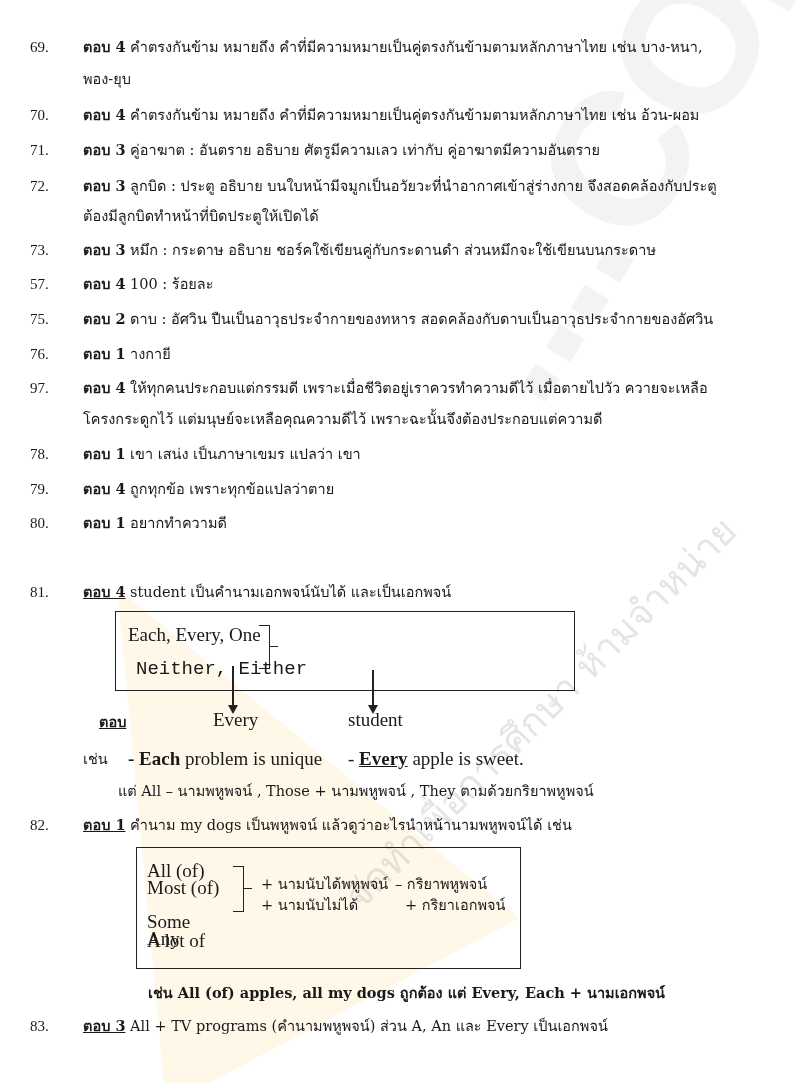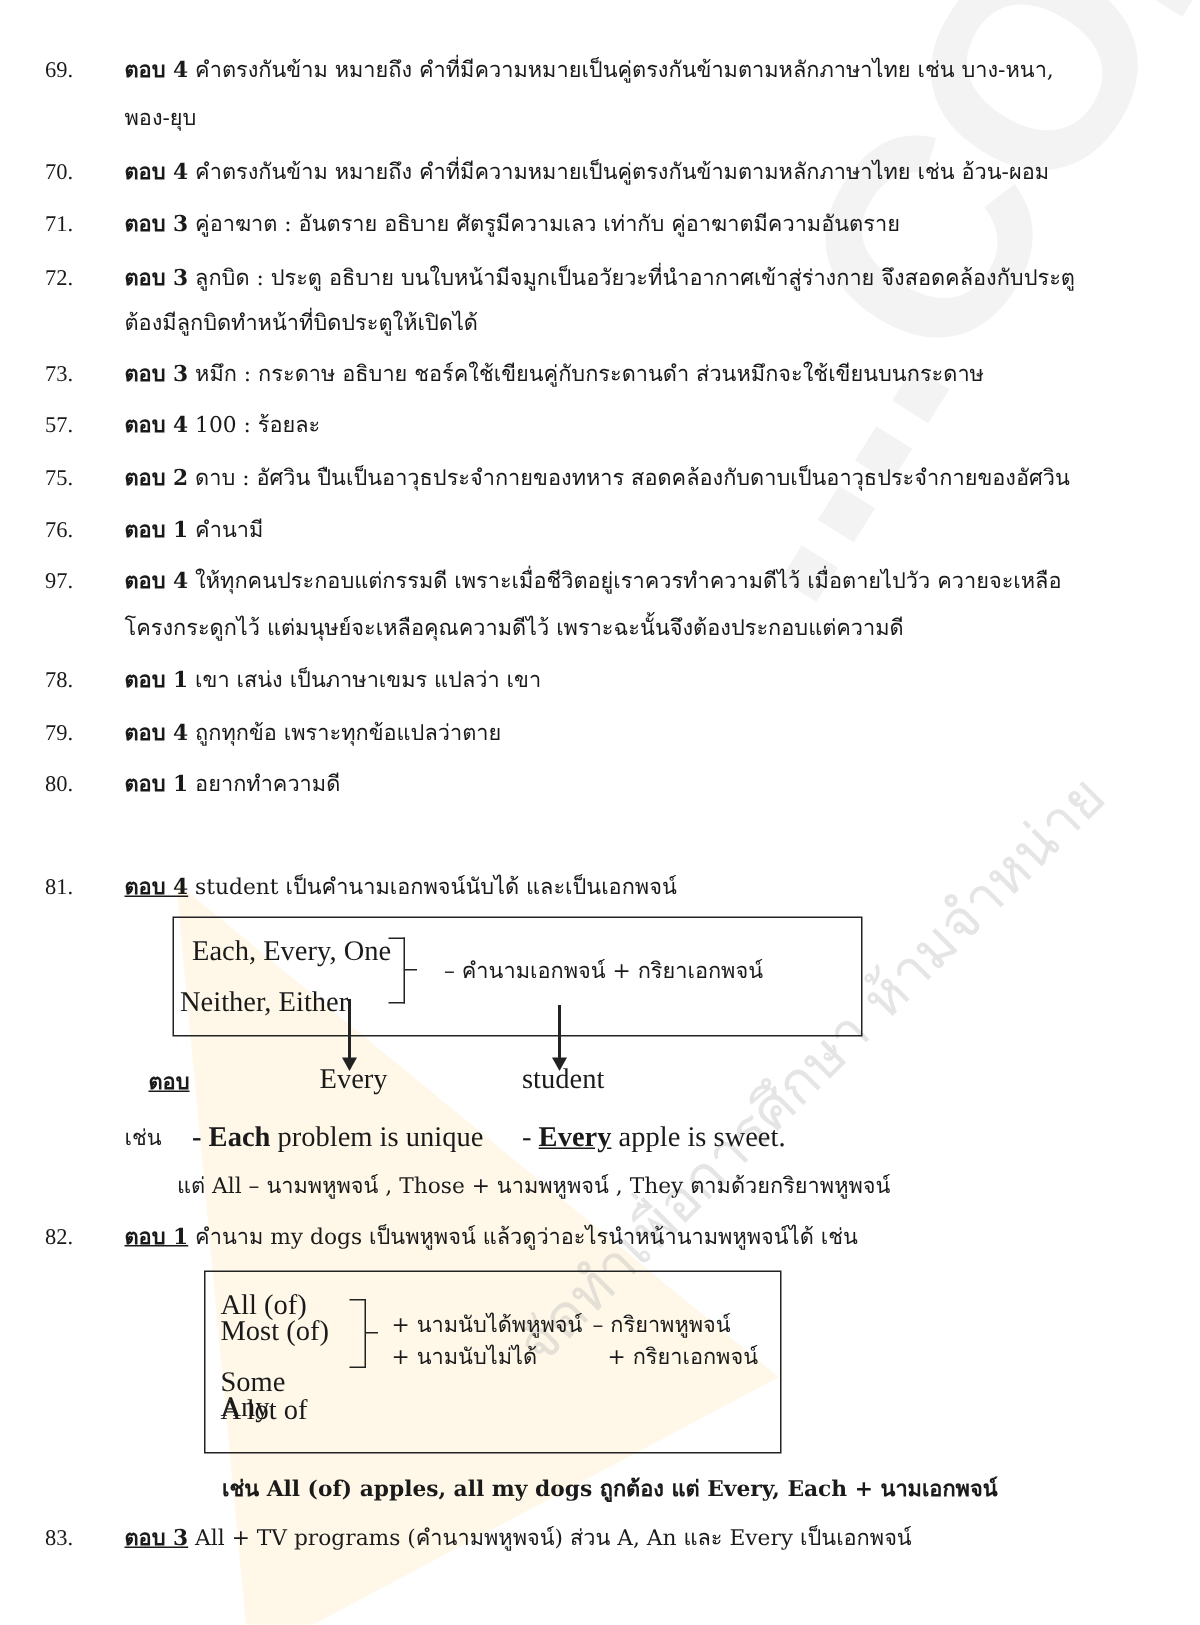--- a/index.html
+++ b/index.html
@@ -65,21 +65,21 @@
   <span class="txt"><b class="ans">ตอบ 4</b> <span>100 : ร้อยละ</span></span>
 </div>
 
 <div class="line" style="top:309px;">
   <span class="num">75.</span>
   <span class="txt"><b class="ans">ตอบ 2</b> <span>ดาบ : อัศวิน ปืนเป็นอาวุธประจำกายของทหาร สอดคล้องกับดาบเป็นอาวุธประจำกายของอัศวิน</span></span>
 </div>
 
 <div class="line" style="top:344px;">
   <span class="num">76.</span>
-  <span class="txt"><b class="ans">ตอบ 1</b> <span>คำนามี</span></span>
+  <span class="txt"><b class="ans">ตอบ 1</b> <span>างกายี</span></span>
 </div>
 
 <div class="line" style="top:378px;">
   <span class="num" style="top:0;">97.</span>
   <span class="txt" style="top:0;"><b class="ans">ตอบ 4</b> <span>ให้ทุกคนประกอบแต่กรรมดี เพราะเมื่อชีวิตอยู่เราควรทำความดีไว้ เมื่อตายไปวัว ควายจะเหลือ</span></span>
   <span class="txt" style="top:31px;">โครงกระดูกไว้ แต่มนุษย์จะเหลือคุณความดีไว้ เพราะฉะนั้นจึงต้องประกอบแต่ความดี</span>
 </div>
 
 <div class="line" style="top:444px;">
   <span class="num">78.</span>
@@ -95,24 +95,23 @@
   <span class="num">80.</span>
   <span class="txt"><b class="ans">ตอบ 1</b> <span>อยากทำความดี</span></span>
 </div>
 
 <div class="line" style="top:582px;">
   <span class="num">81.</span>
   <span class="txt"><u class="ans">ตอบ 4</u> <span>student เป็นคำนามเอกพจน์นับได้ และเป็นเอกพจน์</span></span>
 </div>
 <div class="box" style="left:115px; top:611px; width:458px; height:78px;">
   <span class="line en" style="left:12px; top:13px;">Each, Every, One</span>
-  <span class="line en" style="left:4px; top:47px;">Neither, Either</span>
+  <span class="line en" style="left:20px; top:47px;font-family:Liberation Mono, monospace;">Neither, Either</span>
   <div class="bracket" style="left:143px; top:13px; height:42px;"></div>
   <div class="bracket-tick" style="left:154px; top:34px;"></div>
-  <span class="line" style="left:180px; top:26px;">– คำนามเอกพจน์ + กริยาเอกพจน์</span>
 </div>
 <div class="arrow" style="left:232px; top:666px; height:40px;"></div>
 <div class="arrow" style="left:372px; top:670px; height:36px;"></div>
 <div class="line" style="left:99px; top:712px;"><u class="ans">ตอบ</u></div>
 <span class="line en" style="left:213px; top:710px;">Every</span>
 <span class="line en" style="left:348px; top:710px;">student</span>
 <div class="line" style="left:83px; top:749px;">
   <span>เช่น</span>
   <span class="en" style="position:absolute; left:45px;"><b>- Each</b><span> problem is unique</span></span>
   <span class="en" style="position:absolute; left:265px;"><span>- </span><b><u>Every</u></b><span> apple is sweet.</span></span>

